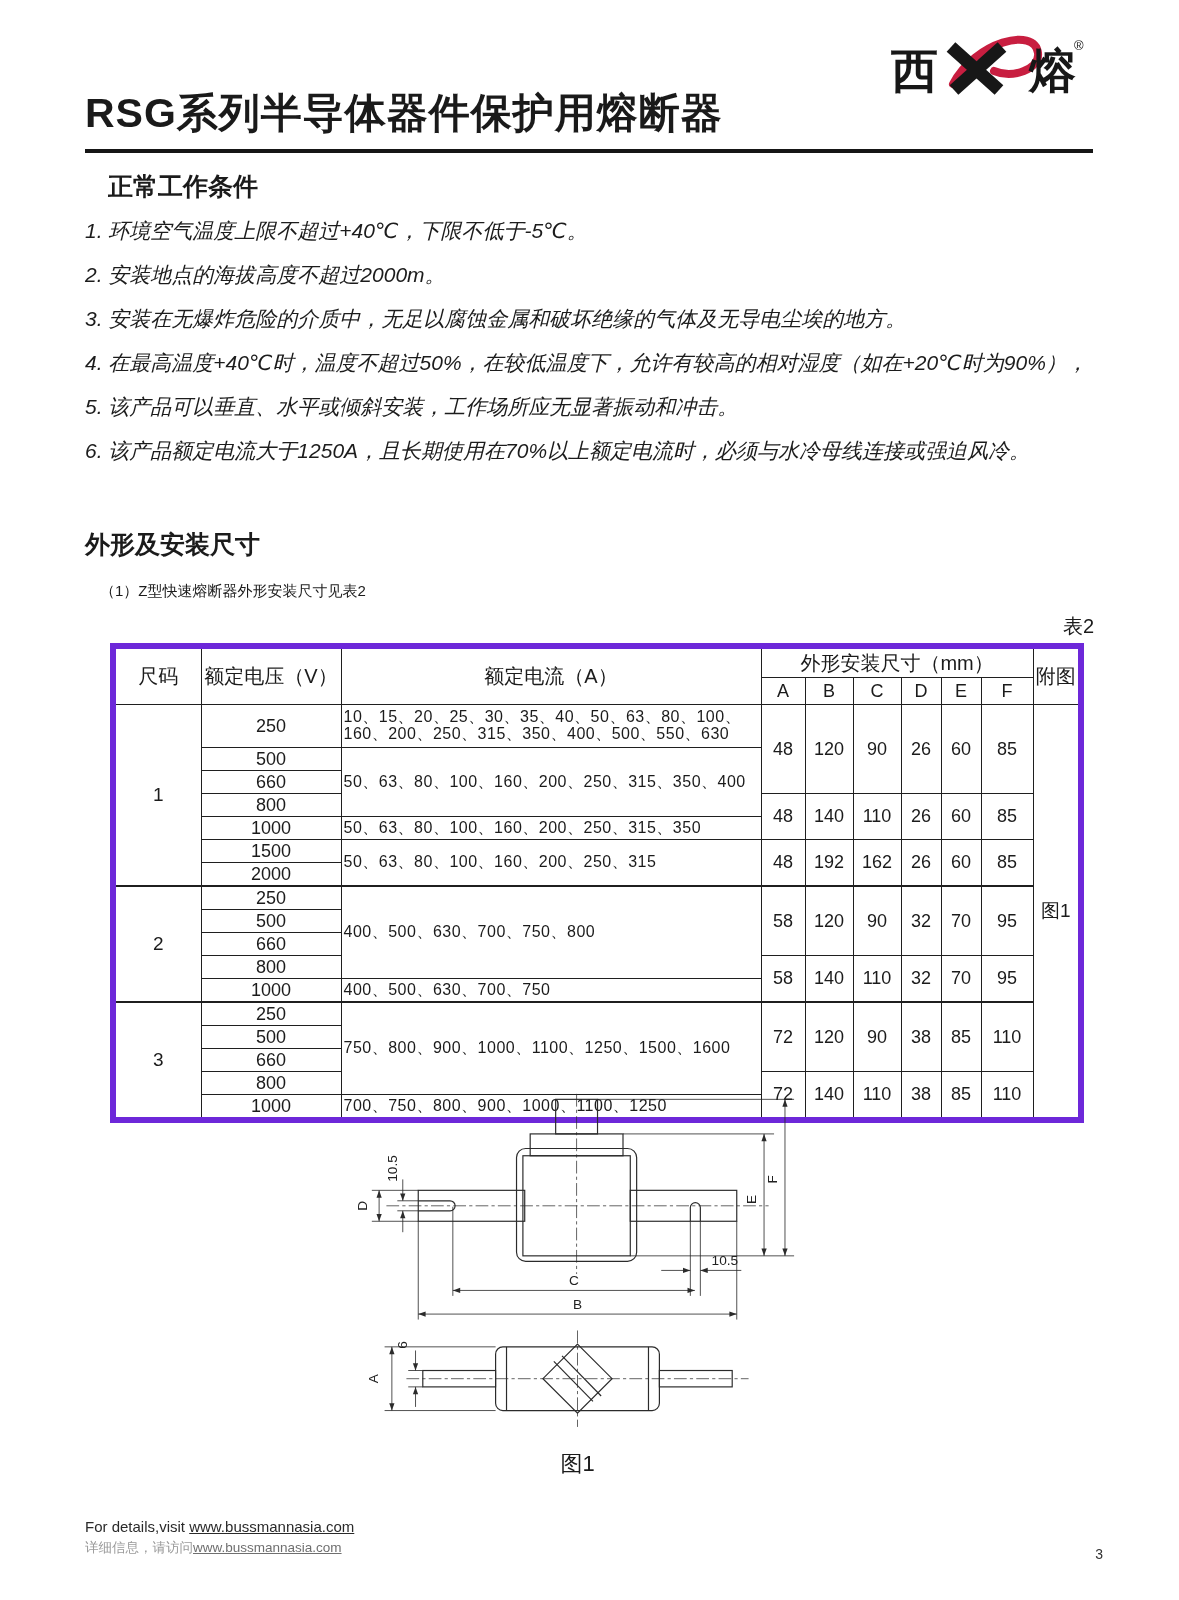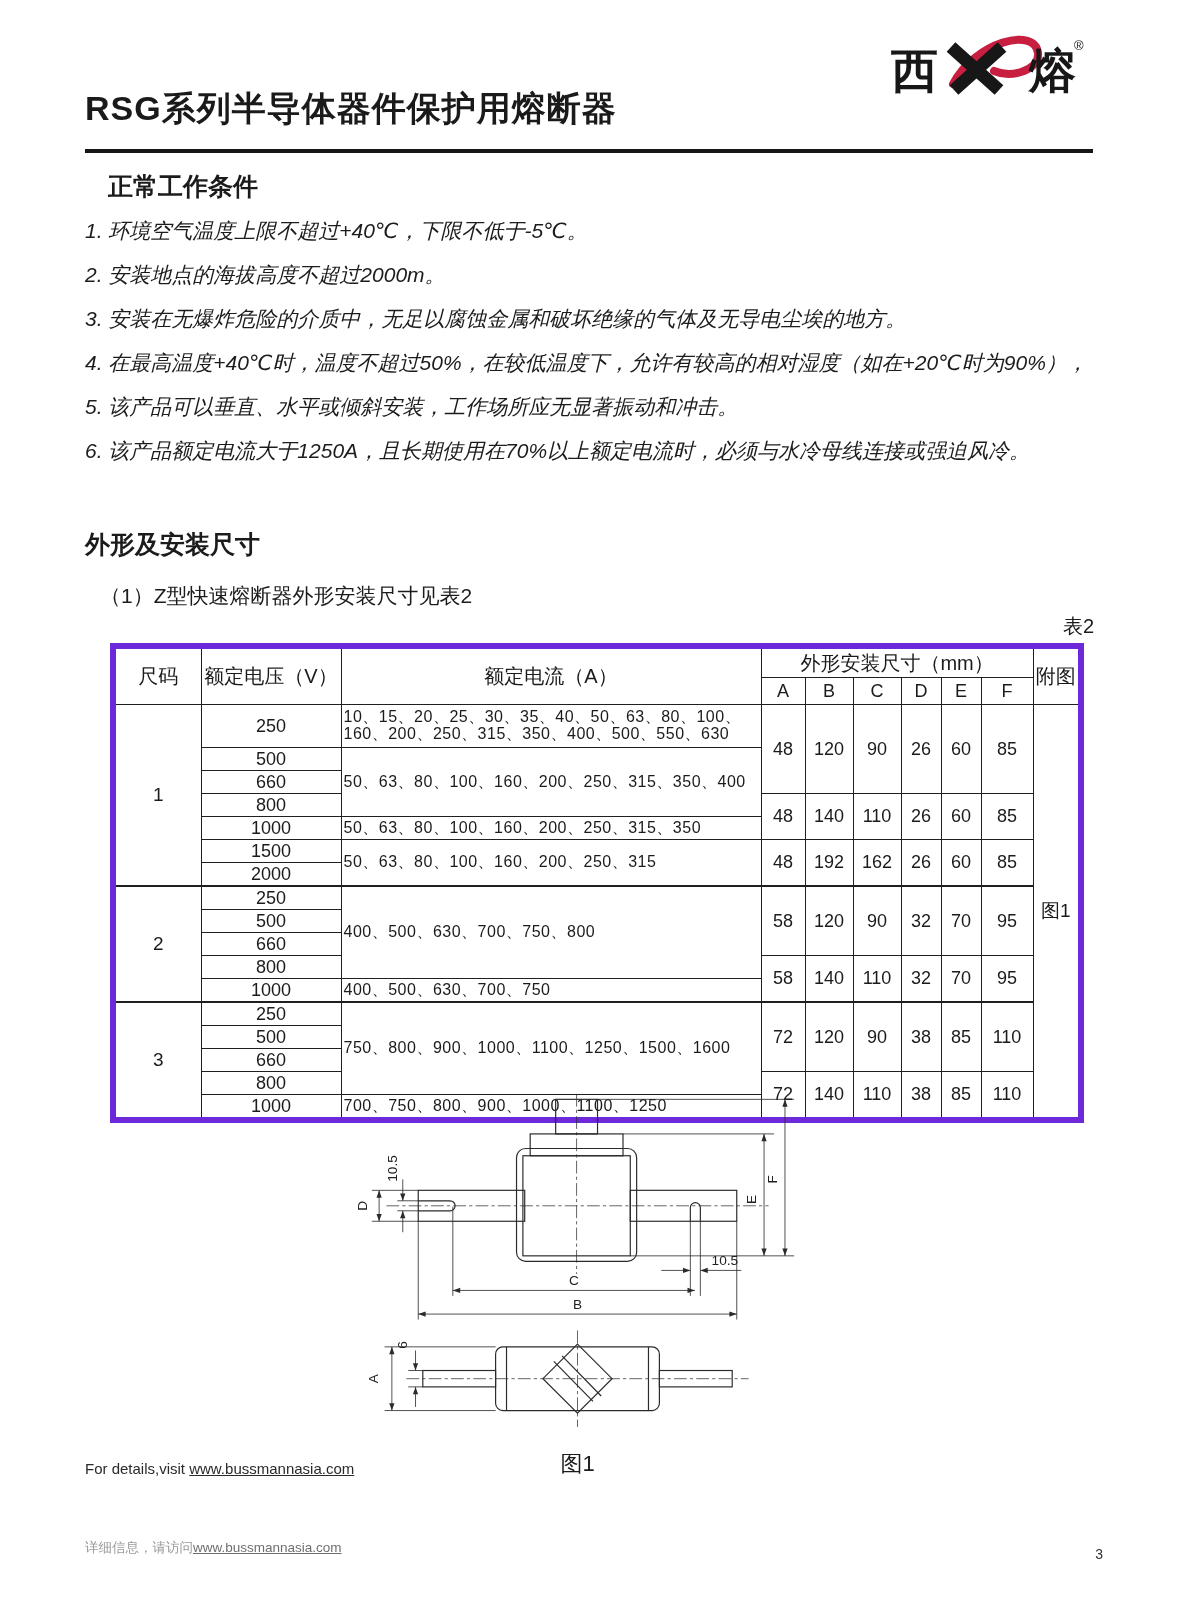--- a/index.html
+++ b/index.html
@@ -7,30 +7,30 @@
     position:relative; width:1179px; height:1600px; background:#ffffff;
     font-family:"Liberation Sans","DejaVu Sans",sans-serif; color:#1a1a1a;
     overflow:hidden;
   }
   .abs { position:absolute; }
 
   
   .logo { right:90px; top:34px; width:200px; height:66px; }
 
   
-  .title { left:85px; top:86px; font-size:34px; font-weight:700; letter-spacing:1px; white-space:nowrap; }
+  .title { left:85px; top:86px; font-size:41px; font-weight:700; letter-spacing:1px; white-space:nowrap; }
   .title-rule { left:85px; top:149px; width:1008px; height:4px; background:#161616; }
 
   
   .sec-head { font-size:25px; font-weight:700; color:#1b1b1b; }
   .sec1-head { left:85px; top:170px;margin-left:23px; }
   .conditions { left:85px; top:220px; width:1020px; font-size:21px; color:#1c1c1c; }
   .cond-item { line-height:22px; margin-bottom:22px; white-space:nowrap;font-style:italic; }
   .sec2-head { left:85px; top:528px; }
-  .tbl-note { left:100px; top:582px; font-size:21px; color:#1c1c1c; }
+  .tbl-note { left:100px; top:582px; font-size:15px; color:#1c1c1c; }
   .tbl-caption { left:126px; top:613px; width:968px; text-align:right; font-size:20px; color:#1b1b1b; }
 
   
   .t2 { position:absolute; left:110px; top:643px; width:968px; border-collapse:collapse; table-layout:fixed; }
   .t2 th, .t2 td { border:1px solid #1f1f1f; text-align:center; vertical-align:middle; padding:0; font-weight:normal; color:#1b1b1b; }
   .t2 { border:6px solid #6d28d9; }
   .t2 th { font-size:20px; }
   .t2 .dim-letter { font-size:18px; height:26px; }
   .t2 th.h-main { height:28px; }
   .t2 td { height:22px; font-size:18px; line-height:1.05; }
@@ -43,21 +43,21 @@
   
   .drawing { left:350px; top:1092px; width:455px; }
   .drawing svg { display:block; }
   .fig-caption { width:455px; text-align:center; font-size:22px; color:#1b1b1b; margin-top:2px; }
   .cl { stroke-dasharray:14 3.5 3.5 3.5; stroke-width:0.8; }
   .shape { stroke:#2b2b2b; fill:none; stroke-width:1.3; }
   .dim  { stroke:#2b2b2b; fill:none; stroke-width:0.9; }
   .dimtext { font-size:15px; fill:#222; stroke:none; font-family:"Liberation Sans","DejaVu Sans",sans-serif; }
 
   
-  .footer-en { left:85px; top:1460px; font-size:15px; color:#2a2a2a; }
+  .footer-en { left:85px; top:1518px; font-size:15px; color:#2a2a2a; }
   .footer-cn { left:85px; top:1539px; font-size:13.5px; color:#9a9a9a; }
   .footer-en a, .footer-cn a { color:inherit; text-decoration:underline; }
   .footer-cn a { color:#6f6f6f; }
   .page-num { right:76px; top:1546px; font-size:14px; color:#333; }
 </style>
 </head>
 <body>
 
 <div class="page">
 

